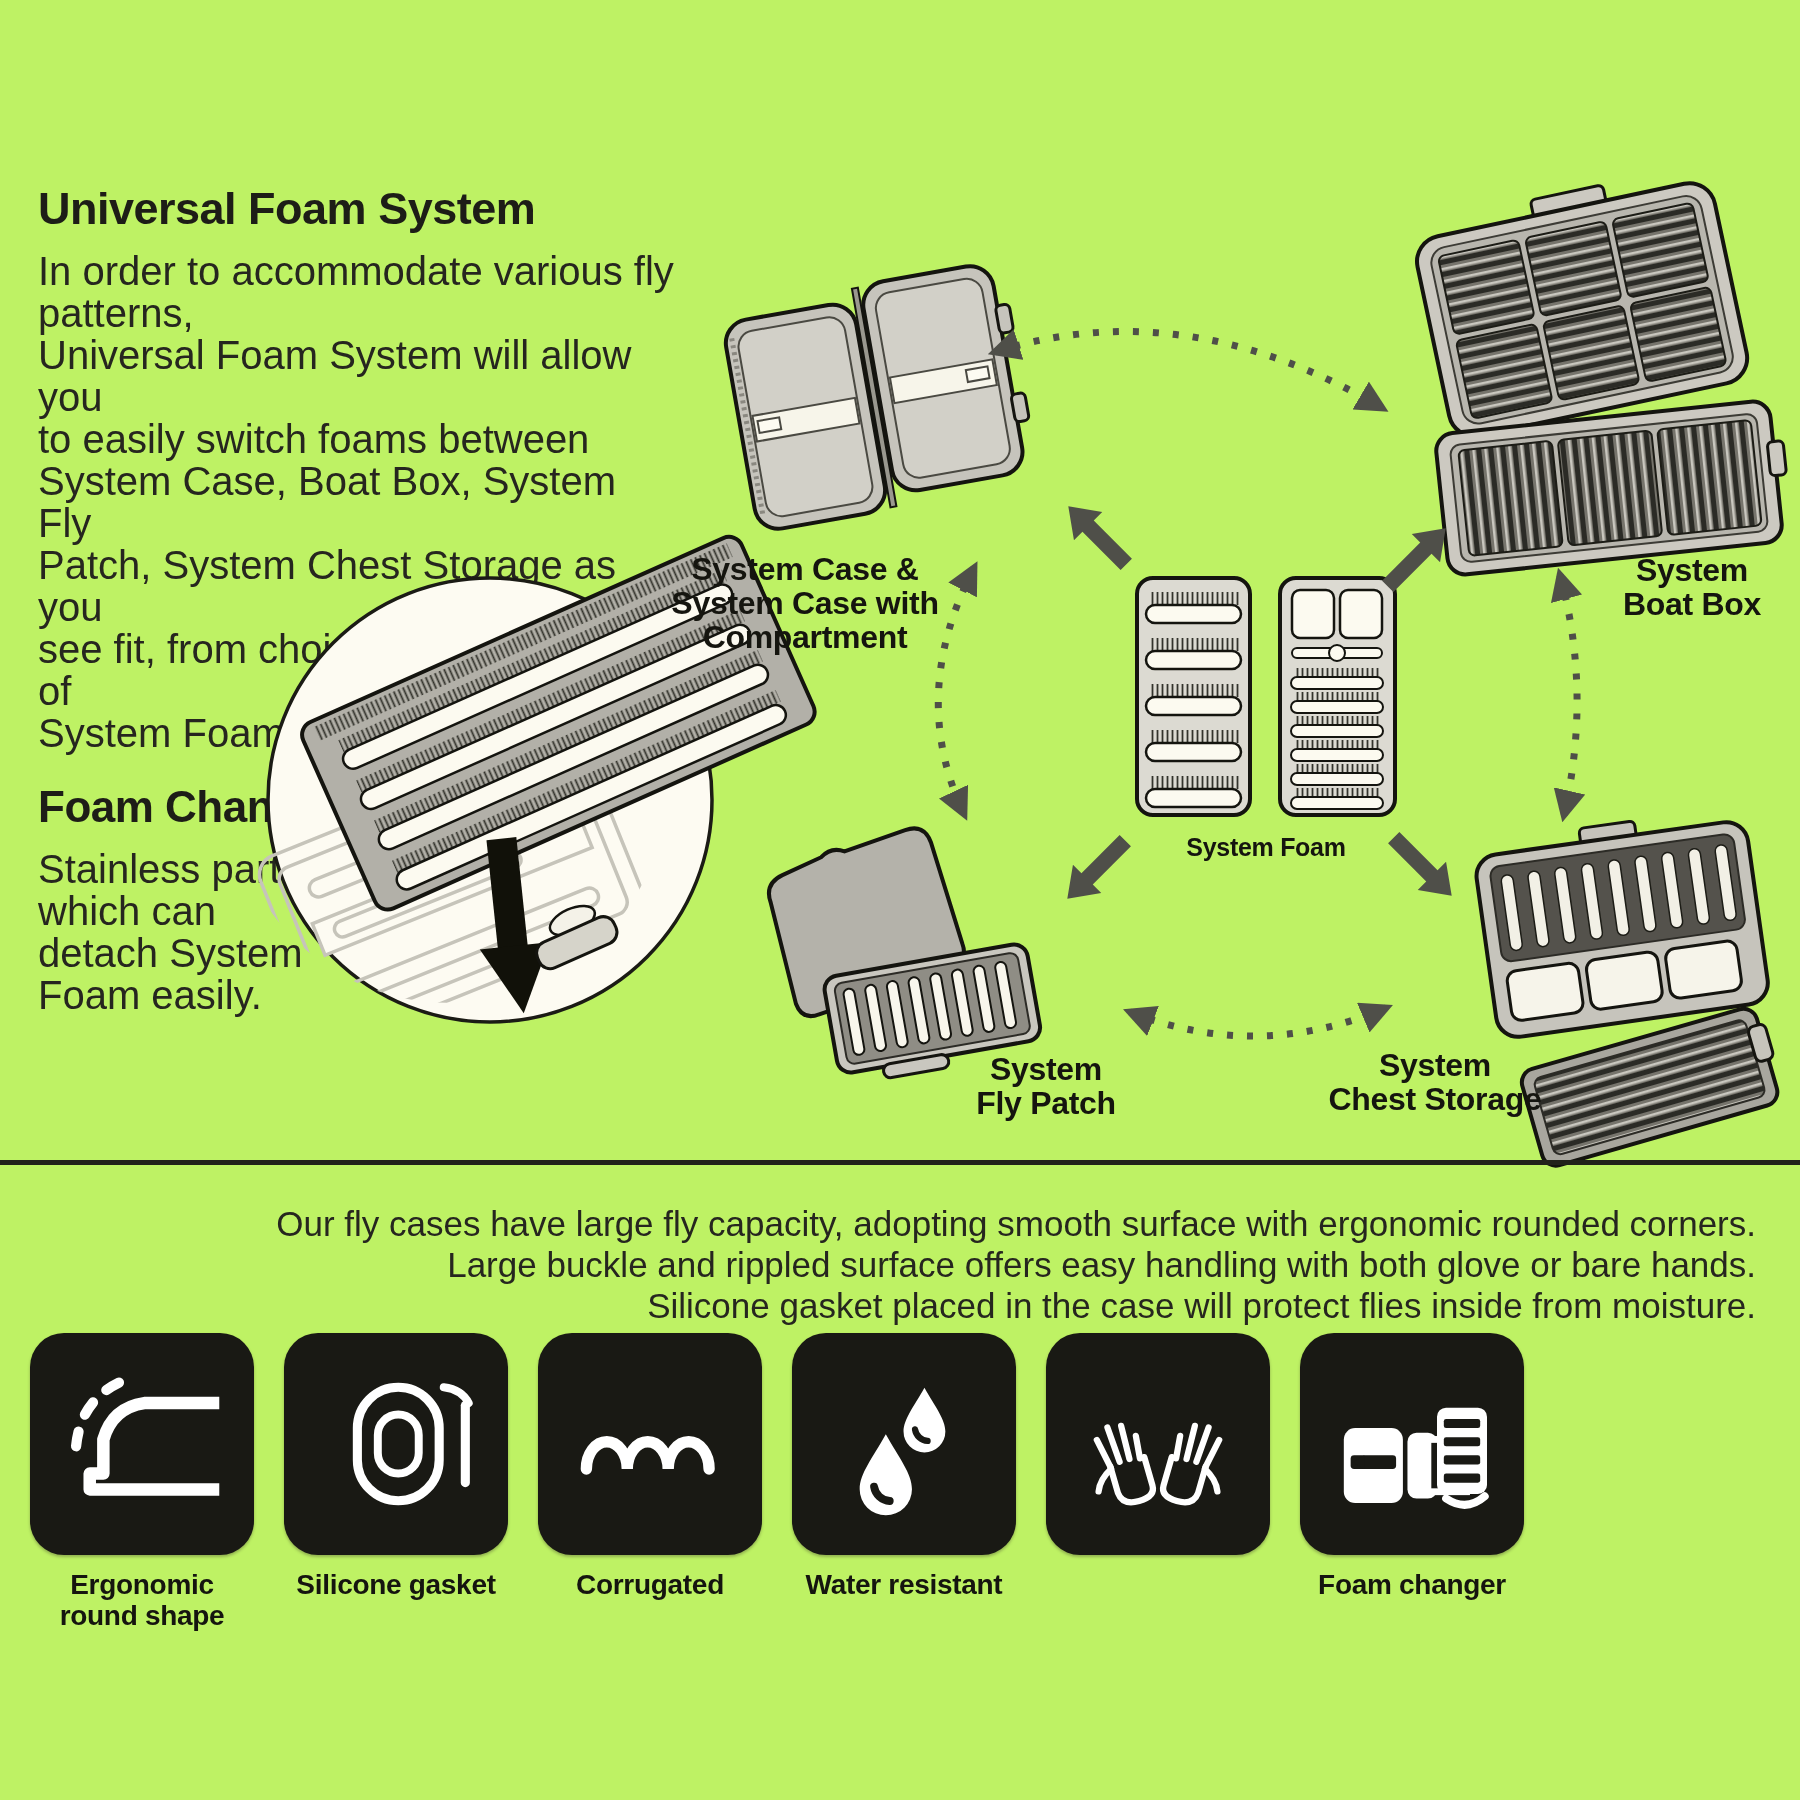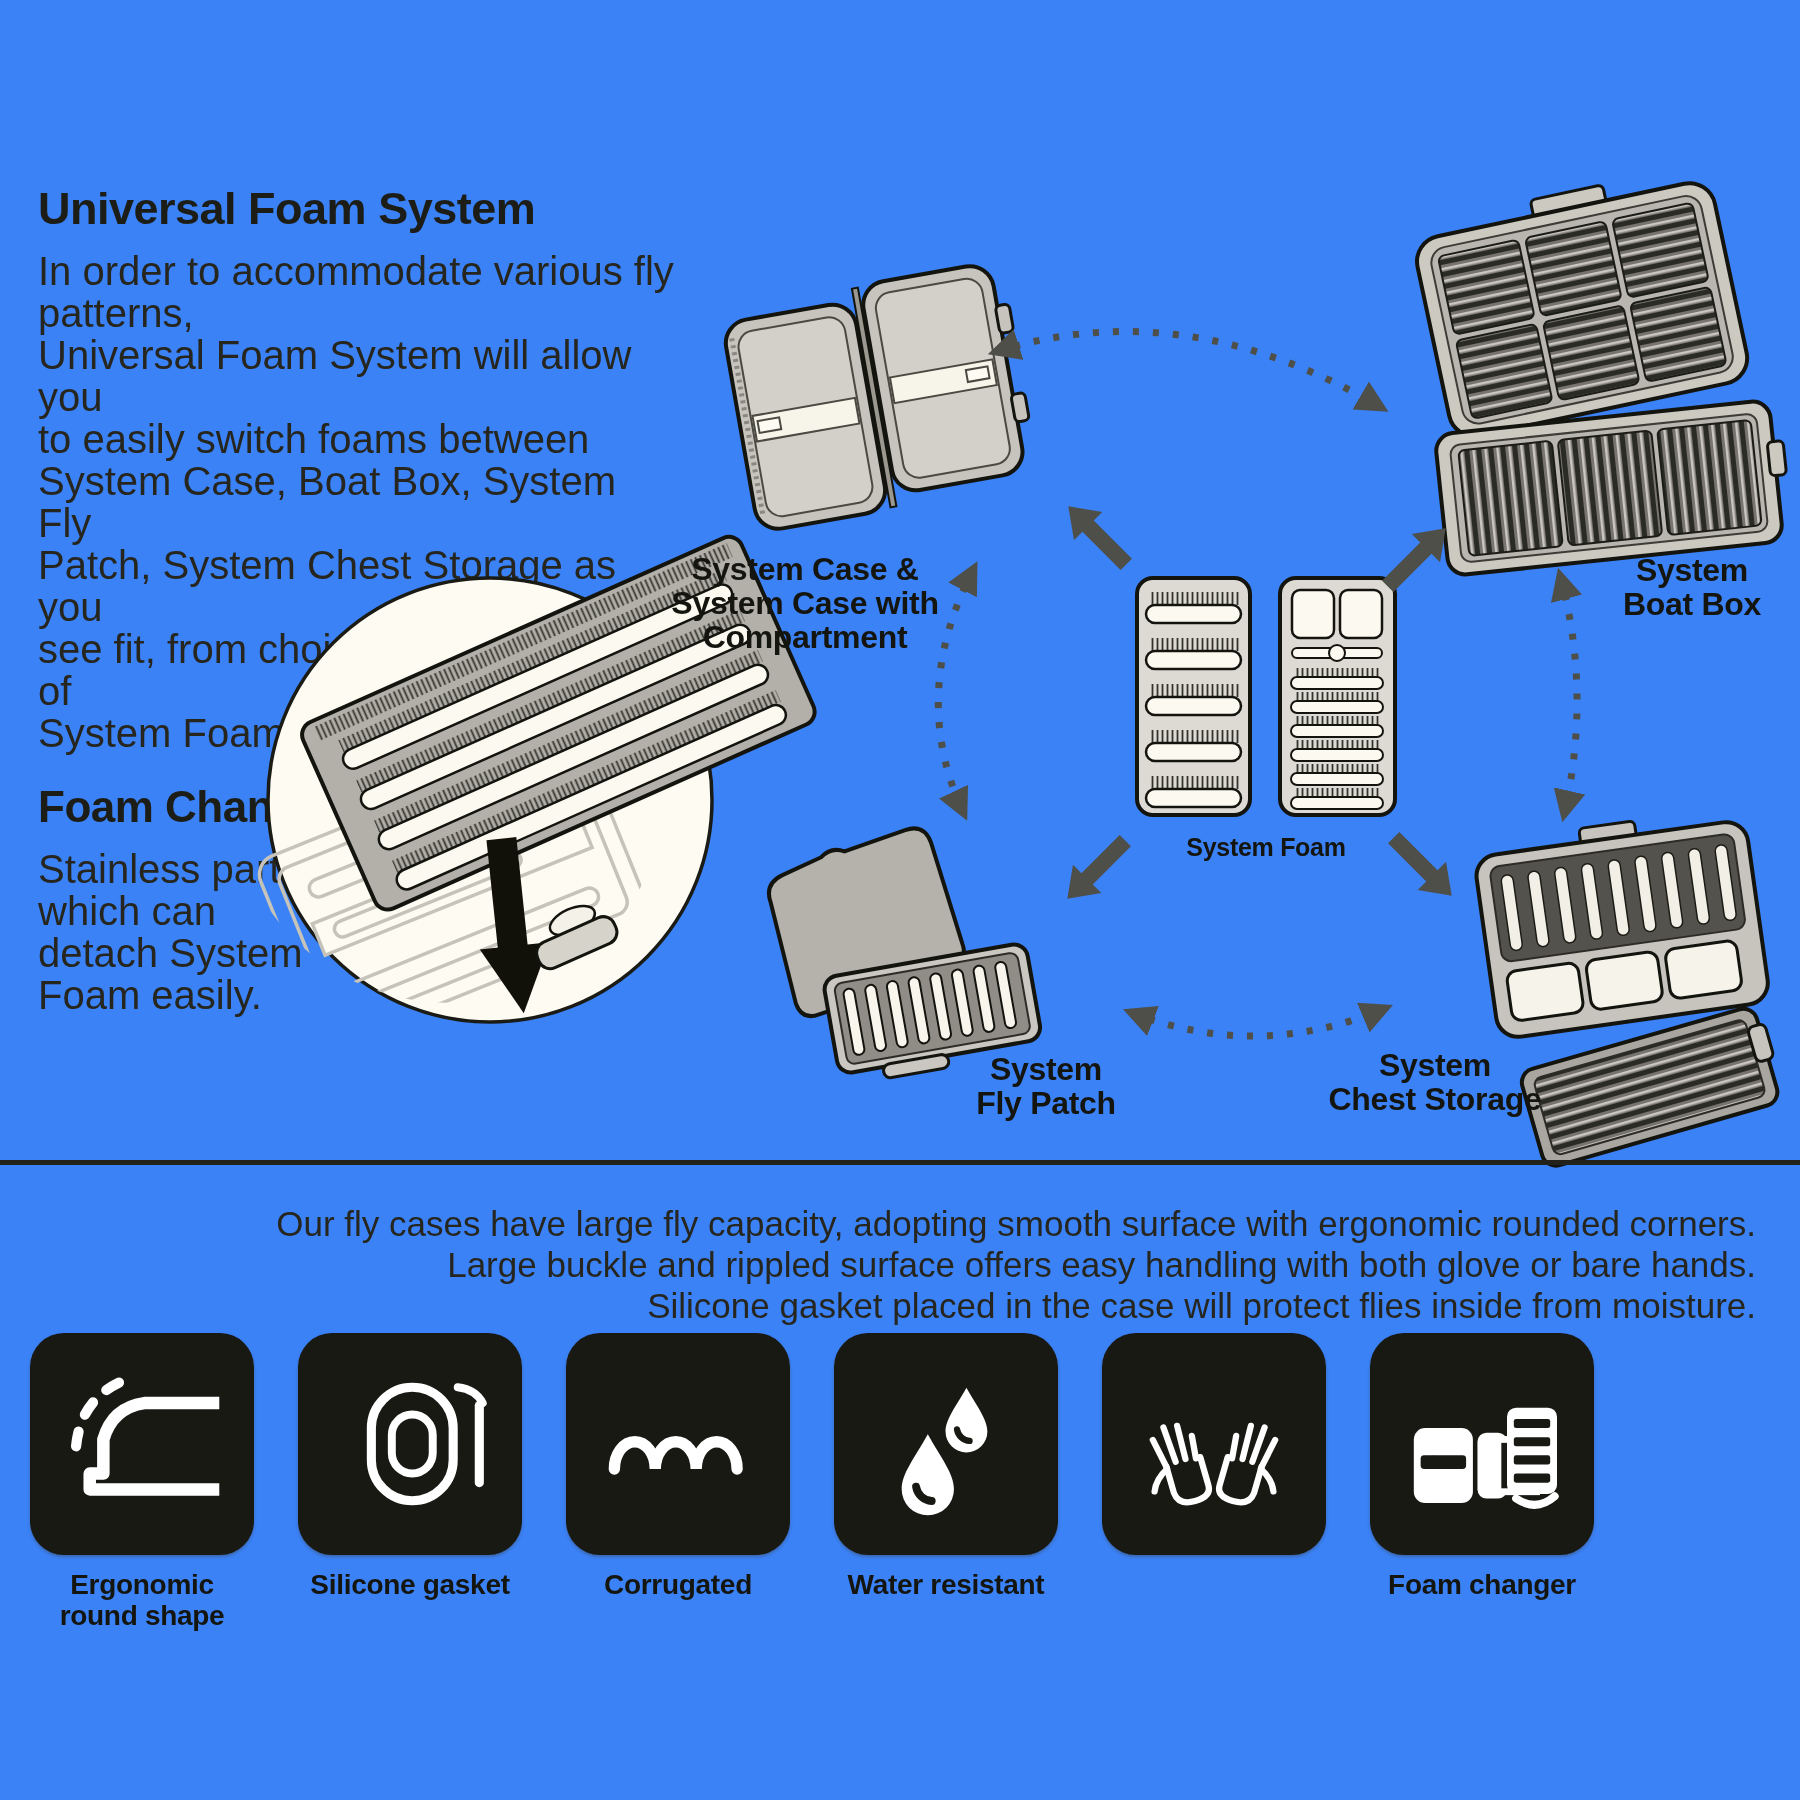--- a/index.html
+++ b/index.html
@@ -1,18 +1,18 @@
 <!DOCTYPE html>
 <html><head>
 <meta charset="utf-8">
 <style>
   html,body{margin:0;padding:0;background:#e8e6dd;}
   .canvas{
     position:relative;width:1800px;height:1800px;overflow:hidden;
-    background:#3b82f6;
+    background:#bef264;
     font-family:"Liberation Sans","DejaVu Sans",sans-serif;
     color:#1d1d17;
   }
   .pre{white-space:pre-line;}
   
   .left-col{position:absolute;left:38px;top:184px;width:640px;}
   .h1{font-size:45px;font-weight:bold;letter-spacing:-0.5px;line-height:1.1;margin:0;}
   .body-p{font-size:40px;line-height:42px;margin:16px 0 0 0;color:#26261f;}
   .h2{font-size:44px;font-weight:bold;letter-spacing:-0.5px;margin:28px 0 0 0;}
   
@@ -24,21 +24,21 @@
   .lbl-boat{left:1592px;top:553px;width:200px;}
   .lbl-foam{left:1141px;top:830px;width:250px;font-size:25px;}
   .lbl-patch{left:946px;top:1052px;width:200px;}
   .lbl-chest{left:1310px;top:1048px;width:250px;}
   
   .diagram-svg{position:absolute;left:0;top:0;width:1800px;height:1800px;}
   
   .divider{position:absolute;left:0;top:1160px;width:1800px;height:5px;background:#22221b;}
   .bottom-p{position:absolute;left:36px;top:1168px;width:1720px;font-size:35px;line-height:41px;color:#26261f;text-align:right;}
   
-  .features{position:absolute;left:30px;top:1333px;display:flex;gap:44px;}
+  .features{position:absolute;left:30px;top:1333px;display:flex;gap:30px;}
   .feature{width:224px;display:flex;flex-direction:column;align-items:center;}
   .tile{
     width:224px;height:222px;background:#191914;border-radius:34px;
     display:flex;align-items:center;justify-content:center;
     box-shadow:0 2px 3px rgba(60,55,40,.35);
   }
   .flabel{
     margin-top:14px;font-size:28px;font-weight:bold;line-height:31px;
     text-align:center;color:#15150f;letter-spacing:-0.3px;
   }

